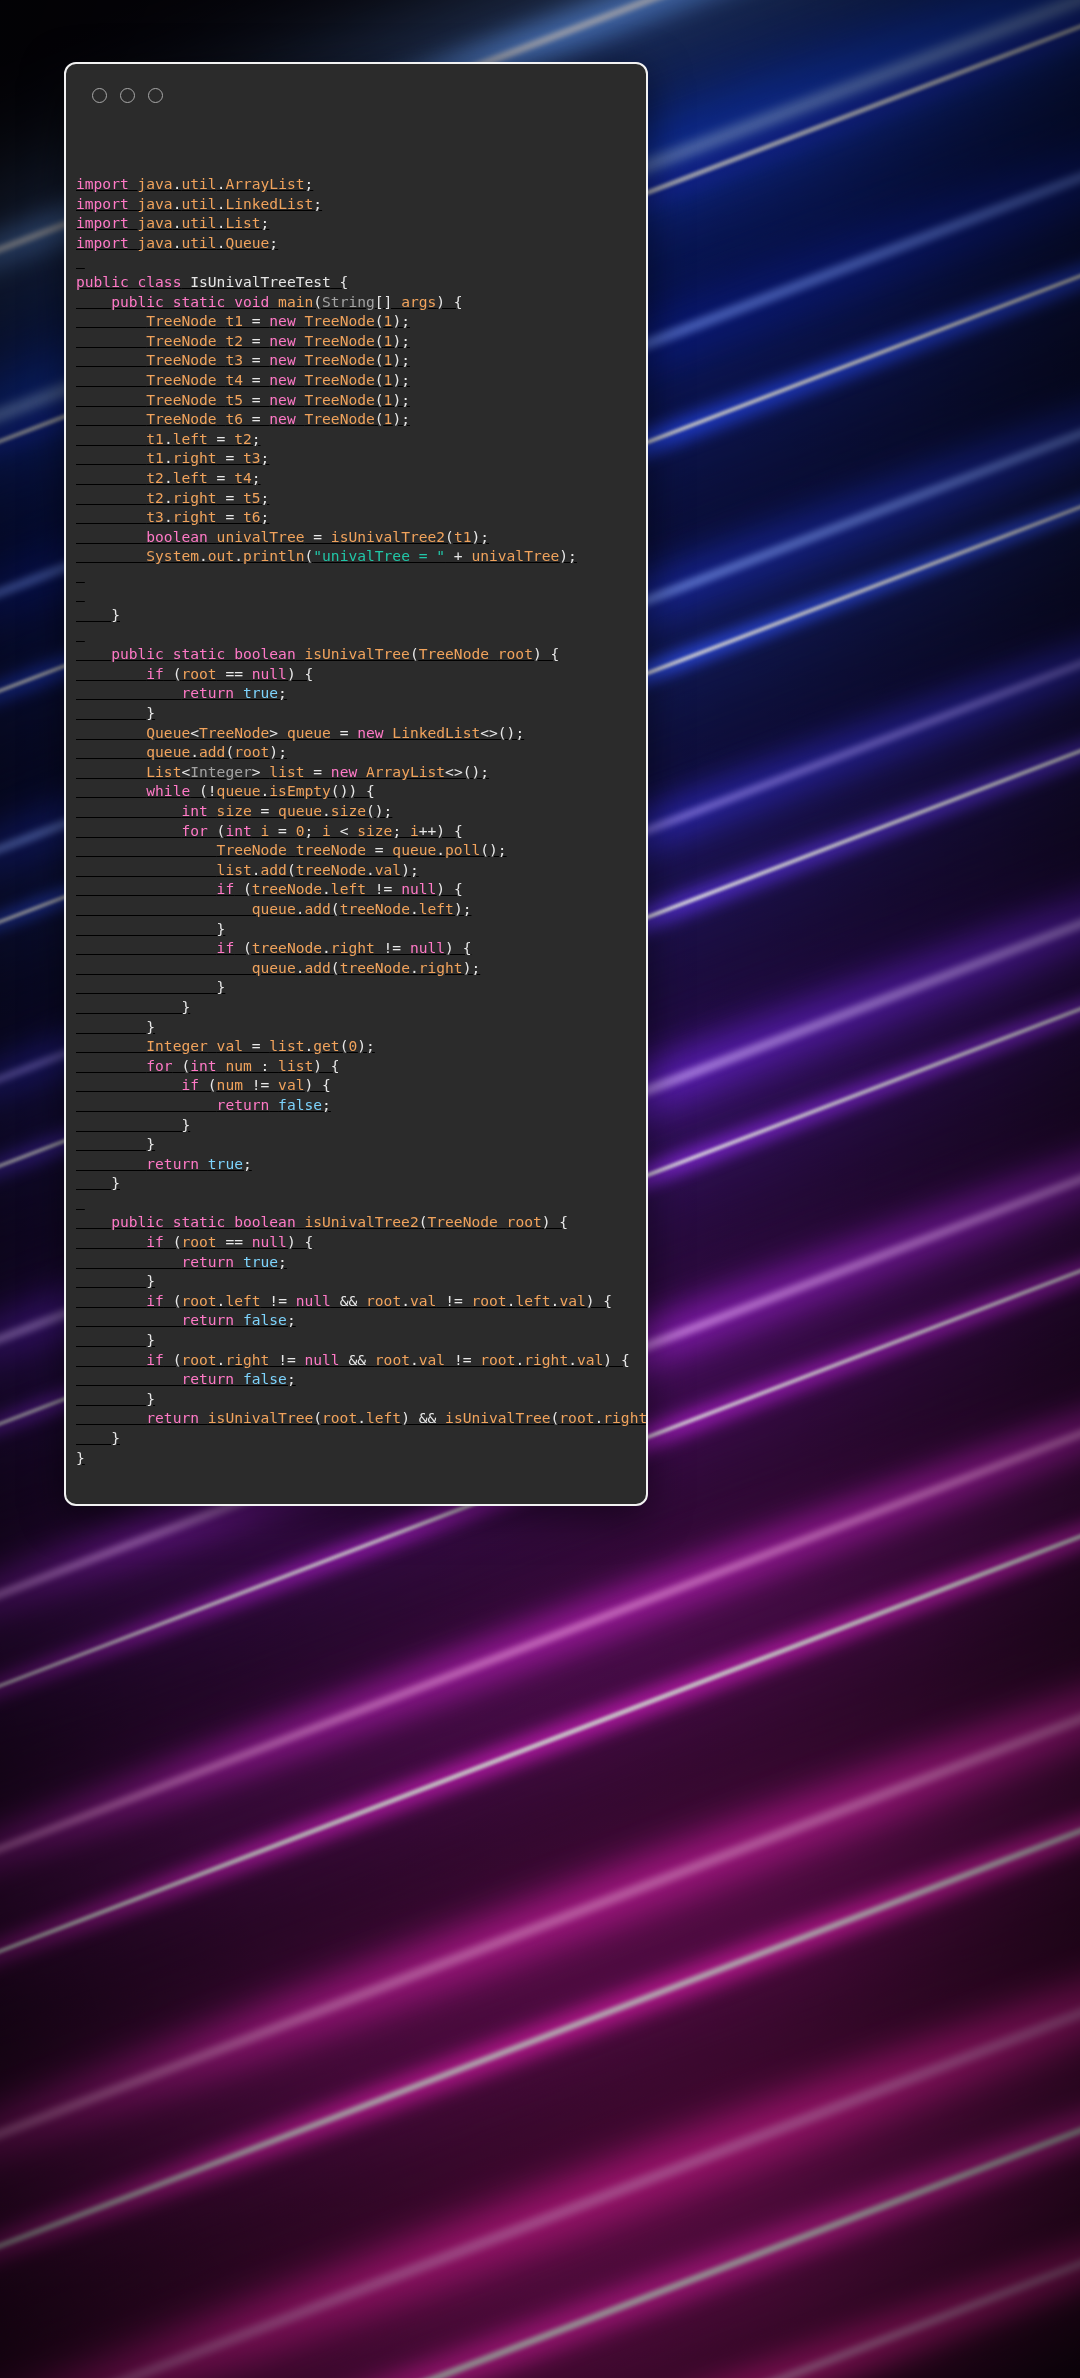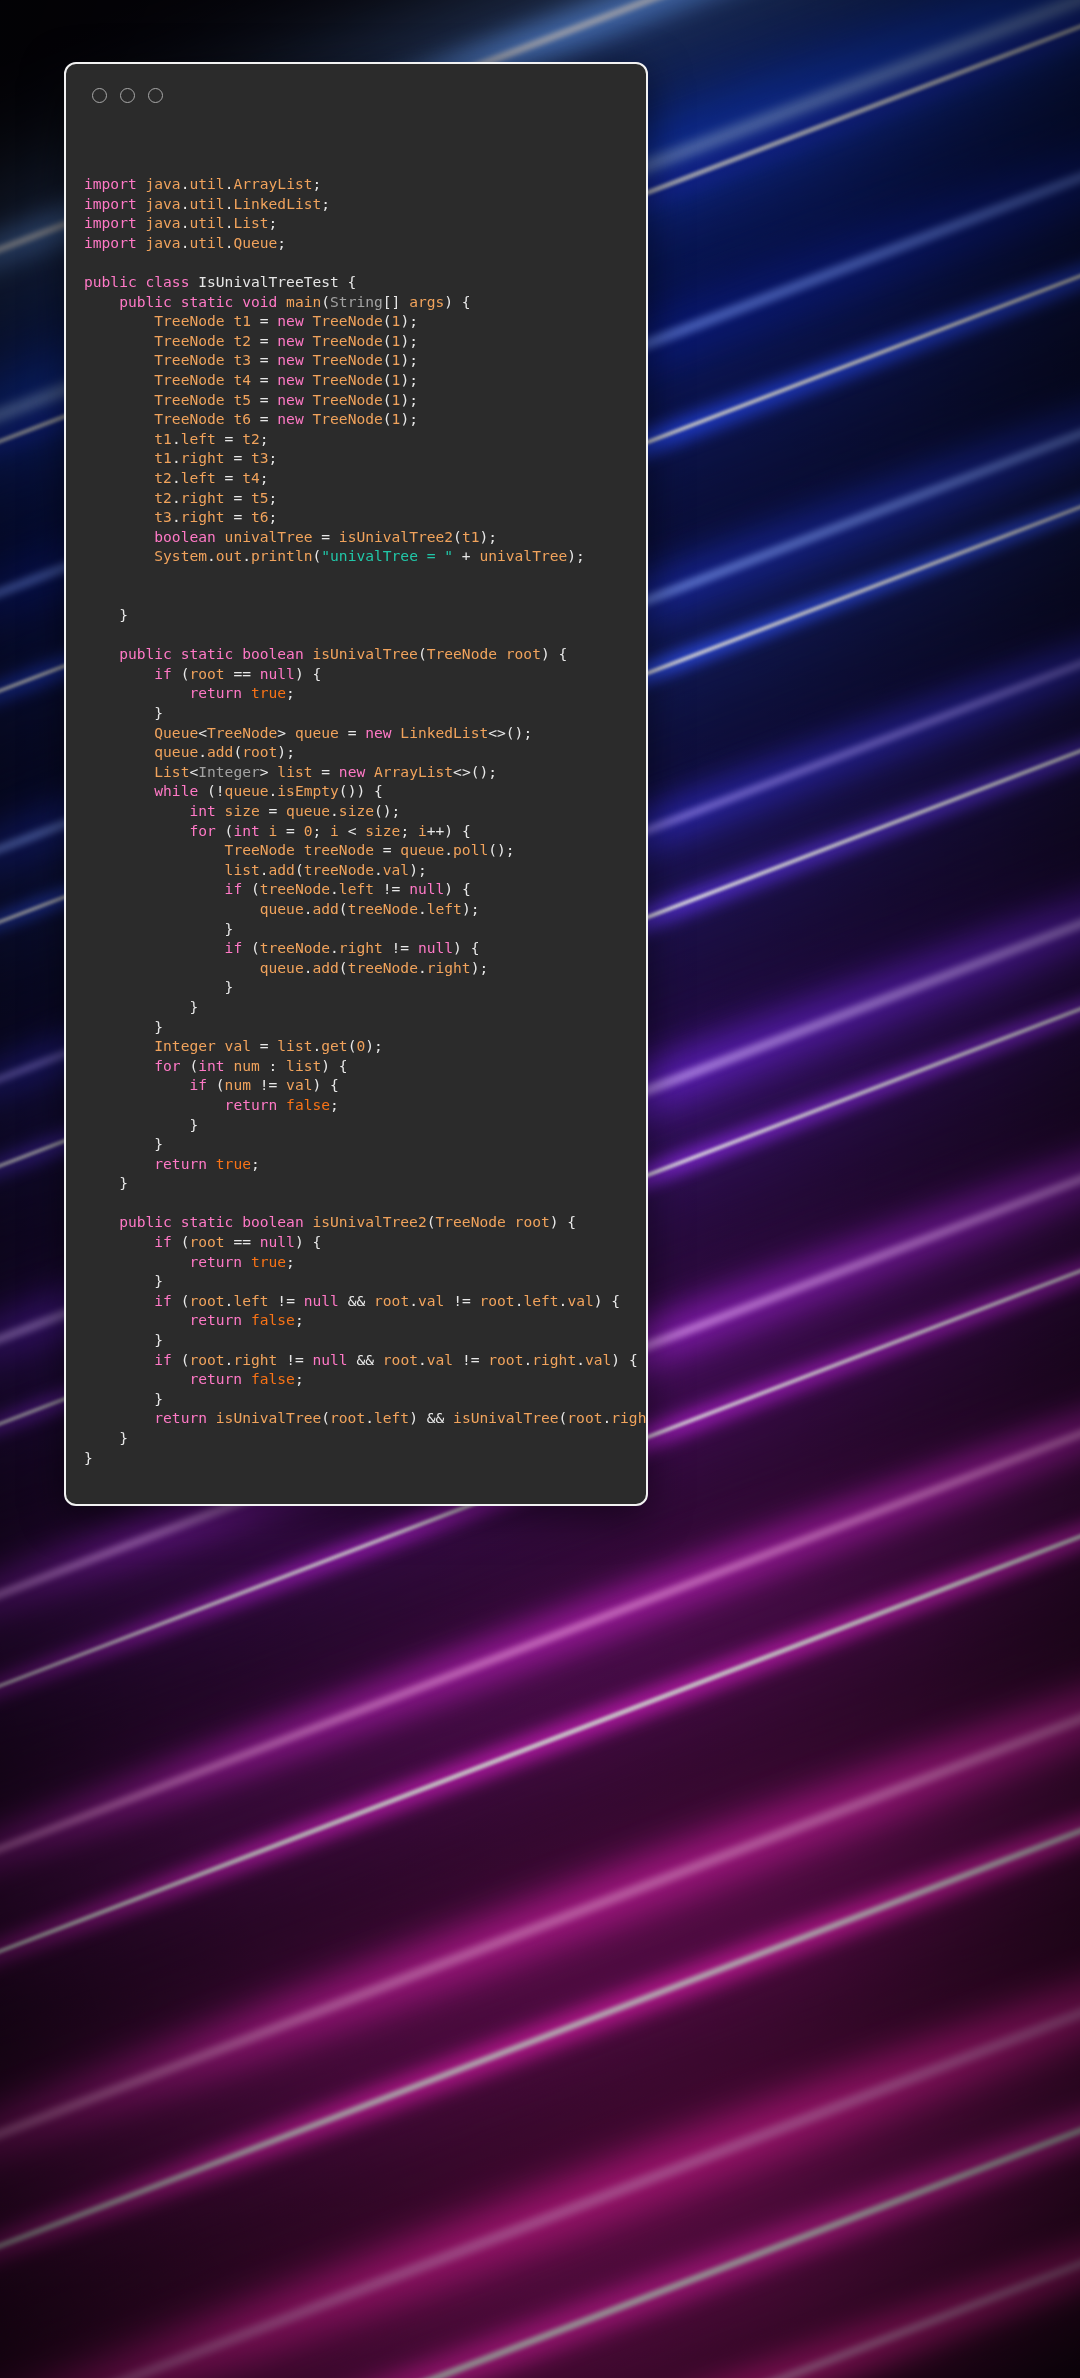--- a/index.html
+++ b/index.html
@@ -37,37 +37,38 @@
   }
 
   #dots { position:absolute; left:26px; top:24px; display:flex; gap:13px; }
   .dot {
     width:15px; height:15px; border-radius:50%;
     border:1.6px solid #a8a8a8; background:transparent;
   }
 
   #code {
     position:absolute;
-    left:18px; top:110px; right:6px;
+    left:10px; top:110px; right:6px;
     font-family:"DejaVu Sans Mono","Liberation Mono", monospace;
     font-size:14.6px;
     line-height:19.6px;
     white-space:pre;
     letter-spacing:0px;
+    text-decoration:underline;
   }
   #code .line { min-height:19.6px; }
 
   
   .kw   { color:#ff79c6; }           
   .typ  { color:#f1a35c; }           
   .id   { color:#f1a35c; }           
   .cls  { color:#e6e6e6; }           
   .pun  { color:#e8e8e8; }           
   .str  { color:#21c7a8; }           
-  .bool { color:#f97316; }           
+  .bool { color:#7dd3fc; }           
   .num  { color:#f1a35c; }           
   .gen  { color:#a3a3a3; }           
 </style>
 </head>
 <body>
 
 <div id="bg">
     <div class="wash" style="top: -60px; height: 130px; background: linear-gradient(90deg, rgba(111, 168, 255, 0), rgba(111, 168, 255, 0.8) 25%, rgba(111, 168, 255, 0.933) 55%, rgba(111, 168, 255, 0.4) 90%, rgba(111, 168, 255, 0)); opacity: 0.5225; transform: rotate(-21deg);"></div>
     <div class="streak" style="top: -18.4px; height: 39px; background: linear-gradient(90deg, transparent, rgb(111, 168, 255), rgb(111, 168, 255), transparent); filter: blur(11.7px); opacity: 0.95; transform: rotate(-21deg);"></div>
     <div class="streak" style="top: -2.54px; height: 7.28px; background: linear-gradient(90deg, transparent, rgb(255, 255, 255) 12%, rgb(255, 255, 255) 88%, transparent); filter: blur(2.548px); opacity: 1; transform: rotate(-21deg);"></div>

